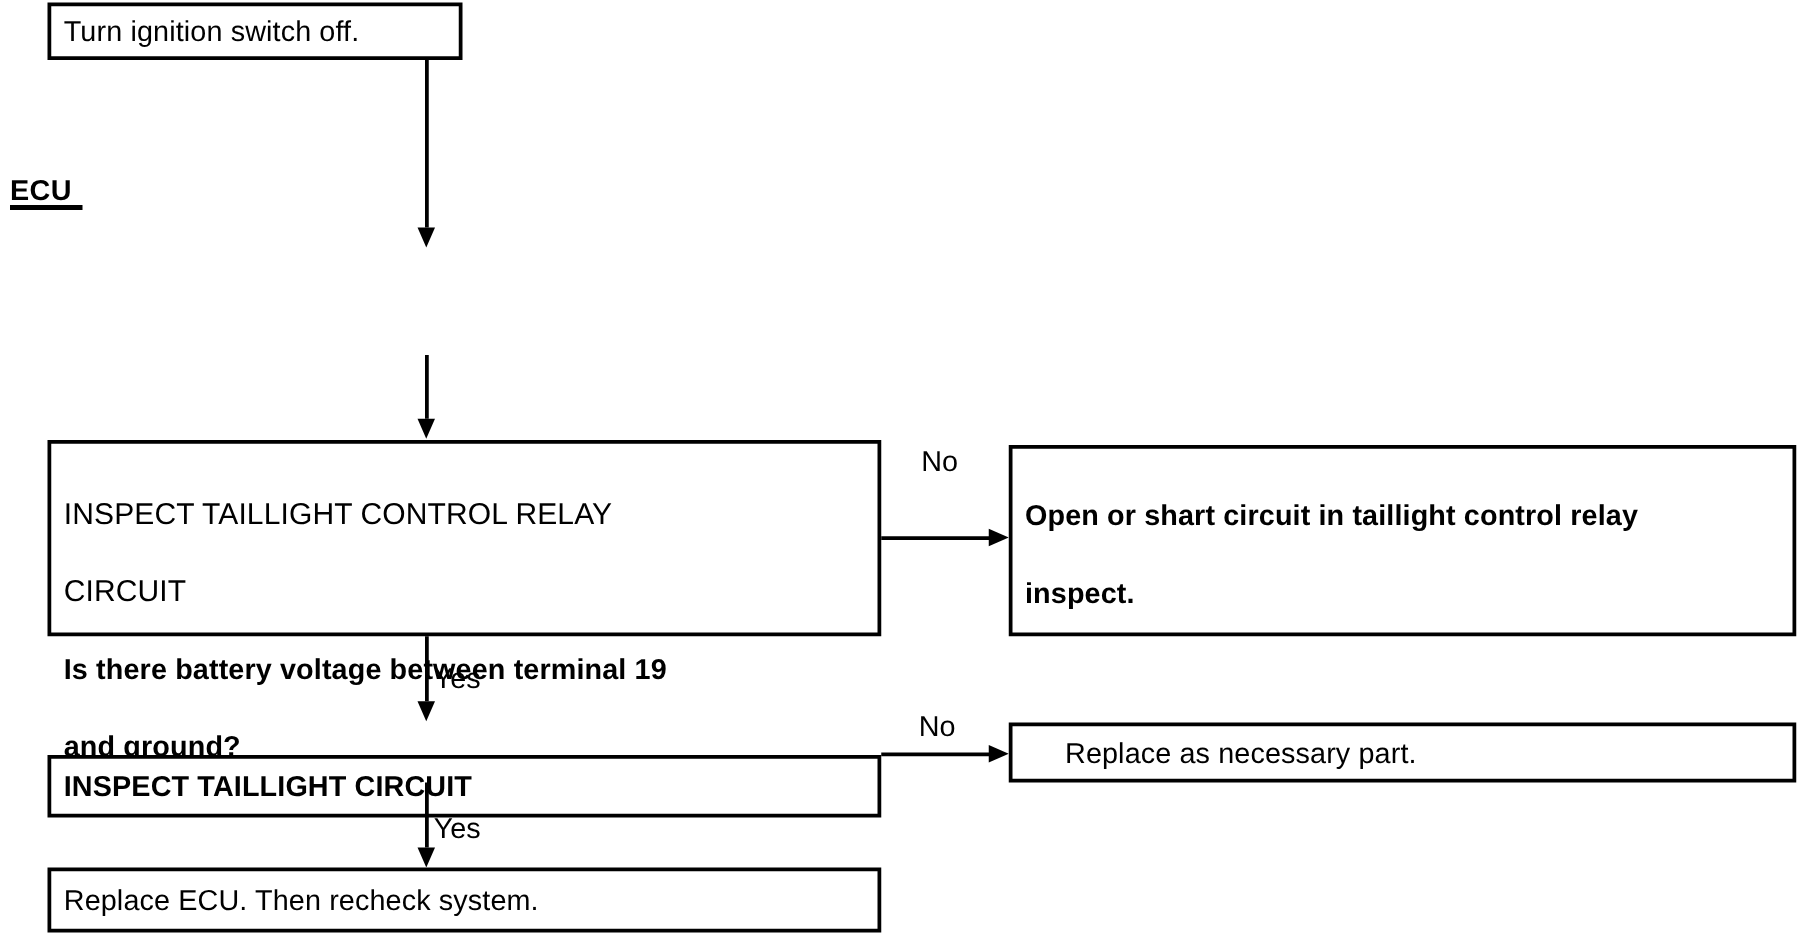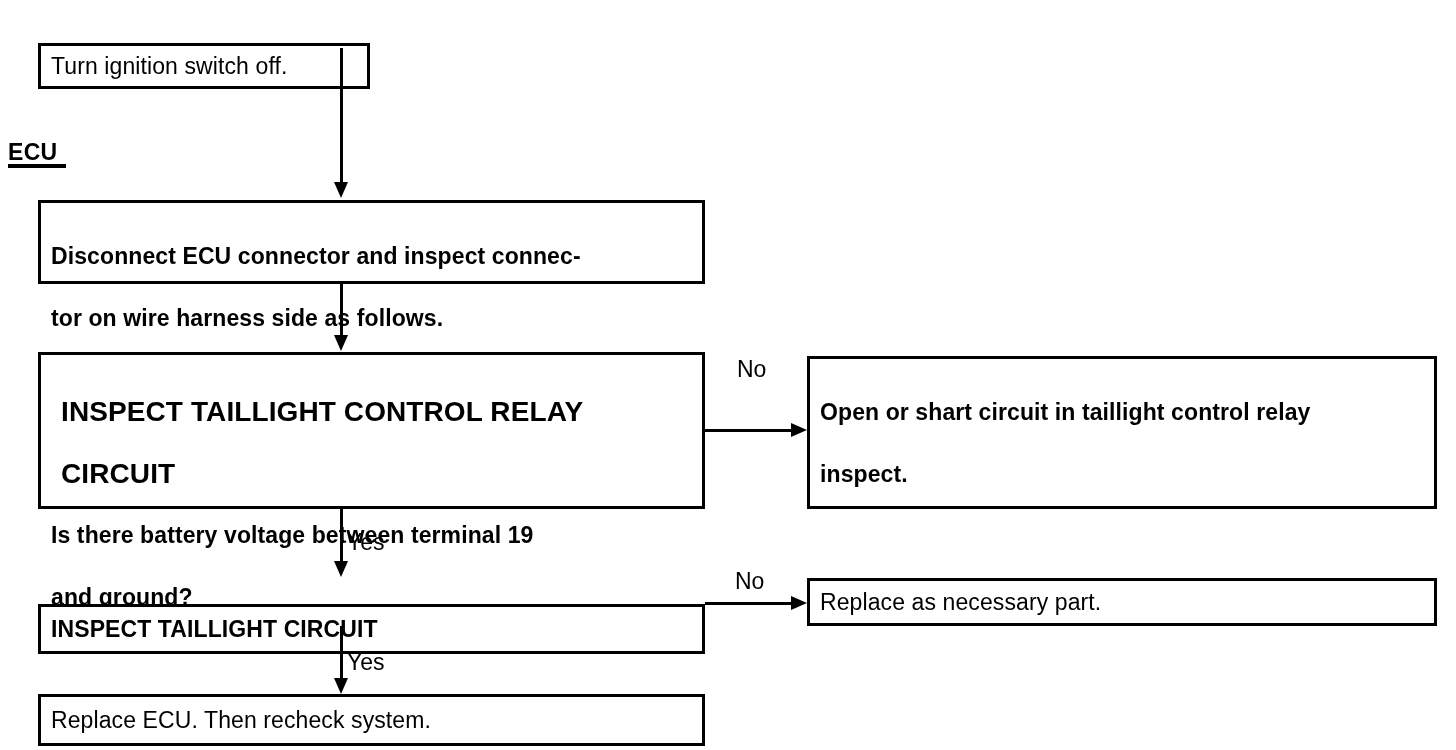--- a/index.html
+++ b/index.html
@@ -30,25 +30,24 @@
     top: 4px;
     font-size: 23px;
     line-height: 31px;
     letter-spacing: 0.1px;
     white-space: pre-line;
   }
   .box-text.bold {
     font-weight: bold;
   }
   .title-line {
-    font-weight: bold;
-    font-size: 28px;
+    font-weight: normal;
+    font-size: 24px;
     line-height: 31px;
     display: block;
-    margin-left: 10px;
   }
   .body-line {
     font-weight: bold;
     font-size: 23px;
     line-height: 31px;
     display: block;
   }
   
   .section-label {
     position: absolute;
@@ -94,36 +93,30 @@
     line-height: 23px;
     font-weight: normal;
     white-space: nowrap;
   }
 </style>
 </head>
 <body>
 
 <div id="canvas">
 
-  <div class="box" style="left:38px; top:2px; width:332px; height:46px;margin-top:41px;">
+  <div class="box" style="left:38px; top:2px; width:332px; height:46px;">
     <div class="box-text" style="top:5px;">Turn ignition switch off.</div>
   </div>
 
   <div class="vline" style="left:340px; top:48px; height:134px;"></div>
   <div class="arrow-down" style="left:334px; top:182px;"></div>
 
   <div class="section-label" style="left:8px; top:141px;">ECU</div>
   <div class="section-rule" style="left:8px; top:164px; width:58px; height:4px;"></div>
 
-  <div class="box" style="left:38px; top:200px; width:667px; height:84px;">
-    <div class="box-text" style="top:7px;">
-      <span class="body-line">Disconnect ECU connector and inspect connec-</span>
-      <span class="body-line">tor on wire harness side as follows.</span>
-    </div>
-  </div>
 
   <div class="vline" style="left:340px; top:284px; height:51px;"></div>
   <div class="arrow-down" style="left:334px; top:335px;"></div>
 
   <div class="box" style="left:38px; top:352px; width:667px; height:157px;">
     <div class="box-text" style="top:10px;">
       <span class="title-line">INSPECT TAILLIGHT CONTROL RELAY</span>
       <span class="title-line">CIRCUIT</span>
       <span class="body-line">Is there battery voltage between terminal 19</span>
       <span class="body-line">and ground?</span>
@@ -147,21 +140,21 @@
 
   <div class="box" style="left:38px; top:576px; width:667px; height:50px;margin-top:28px;">
     <div class="box-text bold" style="top:7px;">INSPECT TAILLIGHT CIRCUIT</div>
   </div>
 
   <div class="hline" style="left:705px; top:602px; width:89px;"></div>
   <div class="arrow-right" style="left:791px; top:596px;"></div>
   <div class="edge-label" style="left:735px; top:570px;">No</div>
 
   <div class="box" style="left:807px; top:578px; width:630px; height:48px;">
-    <div class="box-text" style="top:6px;">Replace as necessary part.</div>
+    <div class="box-text" style="top:6px;margin-left:32px;">Replace as necessary part.</div>
   </div>
 
   <div class="vline" style="left:340px; top:626px; height:52px;"></div>
   <div class="arrow-down" style="left:334px; top:678px;"></div>
   <div class="edge-label" style="left:347px; top:651px;">Yes</div>
 
   <div class="box" style="left:38px; top:694px; width:667px; height:52px;">
     <div class="box-text" style="top:8px;">Replace ECU. Then recheck system.</div>
   </div>
 

